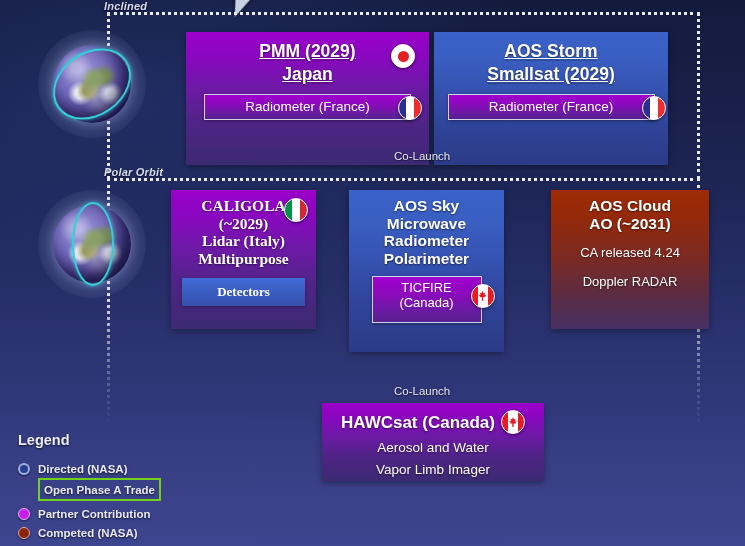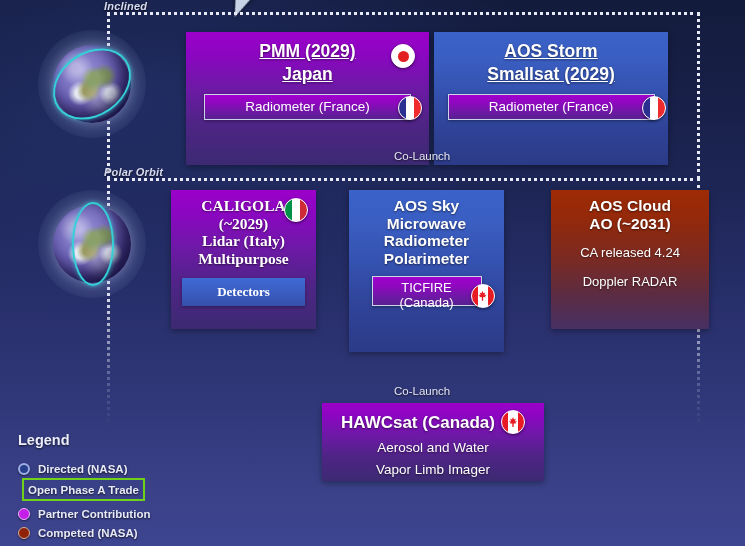--- a/index.html
+++ b/index.html
@@ -176,21 +176,21 @@
     position: relative;
     margin: 8px auto 0;
     color: #ffffff;
     font-weight: bold;
     text-align: center;
     box-shadow: 0 1px 3px rgba(0,0,0,0.35);
   }
   #instr-pmm-radiometer      { width: 207px; height: 26px; line-height: 24px; font-size: 13.5px; }
   #instr-aosstorm-radiometer { width: 207px; height: 26px; line-height: 24px; font-size: 13.5px; }
   #instr-caligola-detectors  { width: 123px; height: 28px; line-height: 28px; font-size: 13px; margin-top: 10px;}
-  #instr-ticfire             { width: 110px; height: 30px; font-size: 13px; padding-top: 3px; line-height: 1.22; margin-top: 8px;}
+  #instr-ticfire             { width: 110px; height: 47px; font-size: 13px; padding-top: 3px; line-height: 1.22; margin-top: 8px;}
 
   
   .flag {
     position: absolute;
     border-radius: 50%;
     overflow: hidden;
     background: #fff;
     border: 1.5px solid #ffffff;
     box-shadow: 0 1px 3px rgba(0,0,0,.55);
   }
@@ -253,21 +253,21 @@
   .dot-partner   { background: #c41ee8; border: 1.5px solid #e9b6f6; }
   .dot-competed  { background: #8d2208; border: 1.5px solid #d8b0a0; }
   .legend-label {
     color: #e8eaf8;
     font-size: 11.5px;
     font-weight: bold;
     text-shadow: 0 1px 2px rgba(0,0,0,.75);
     white-space: nowrap;
   }
   #legend-trade-row {
-    margin-left: 4px;
+    margin-left: 20px;
     margin-top: -1px;
     margin-bottom: 4px;
     display: inline-block;
     border: 2px solid #6fd11a;
     padding: 0px 4px 1px;
   }
   #legend-trade-row .legend-label { font-size: 11.5px; }
 </style>
 </head>
 <body>

